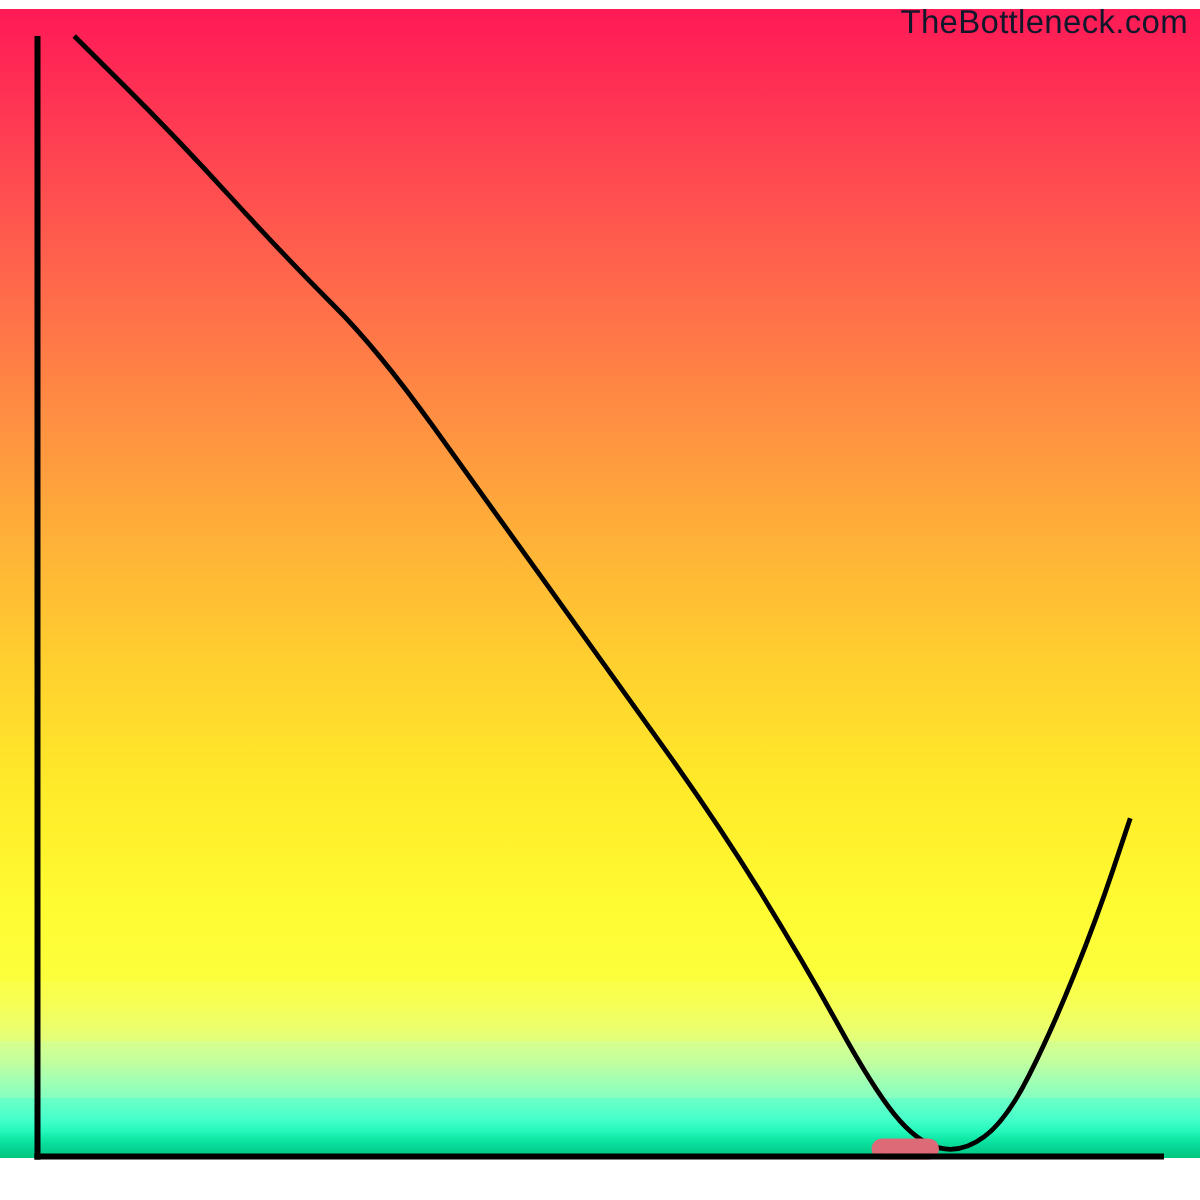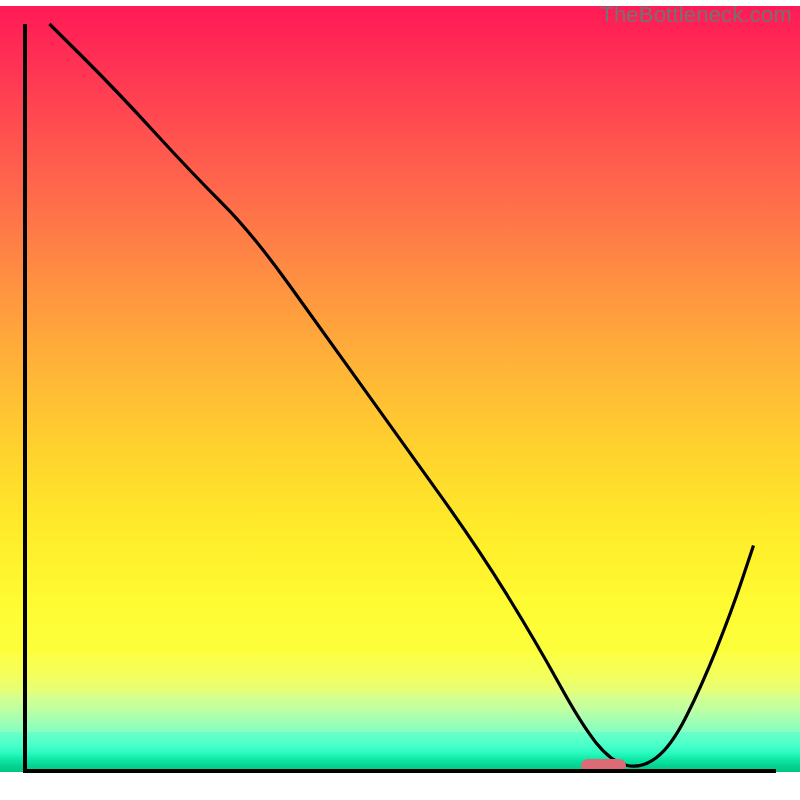--- a/index.html
+++ b/index.html
@@ -57,21 +57,21 @@
       #47ffca 35%,
       #25f8bb 55%,
       #0de6a4 70%,
       #06d291 85%,
       #00c87f 100%);
   }
   .watermark {
     position: absolute;
     top: 2px;
     right: 8px;
-    color: #737373;
+    color: #0f172a;
     font-size: 22px;
     font-weight: 400;
     letter-spacing: 0.2px;
     z-index: 50;
   }
   svg.overlay {
     position: absolute;
     left: 0;
     top: 0;
     width: 800px;

